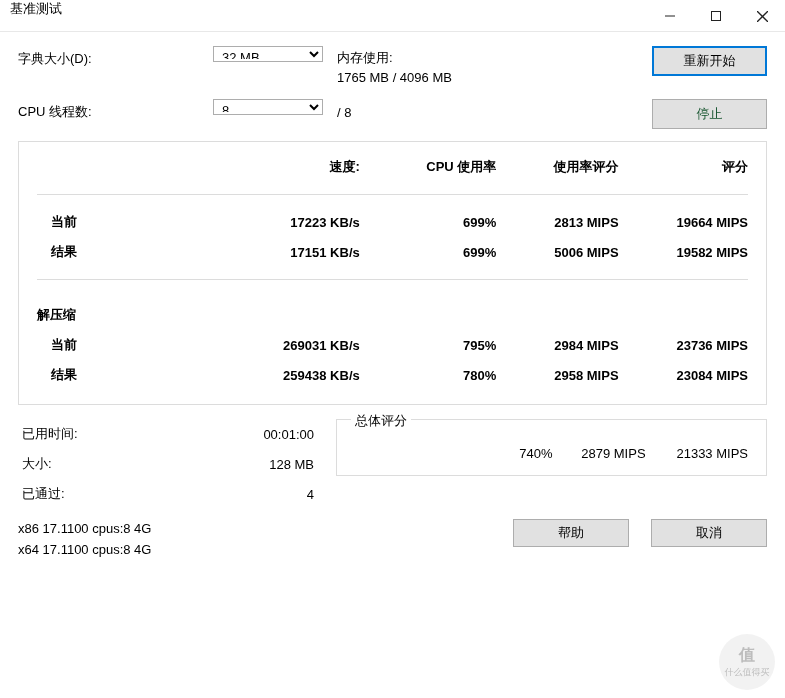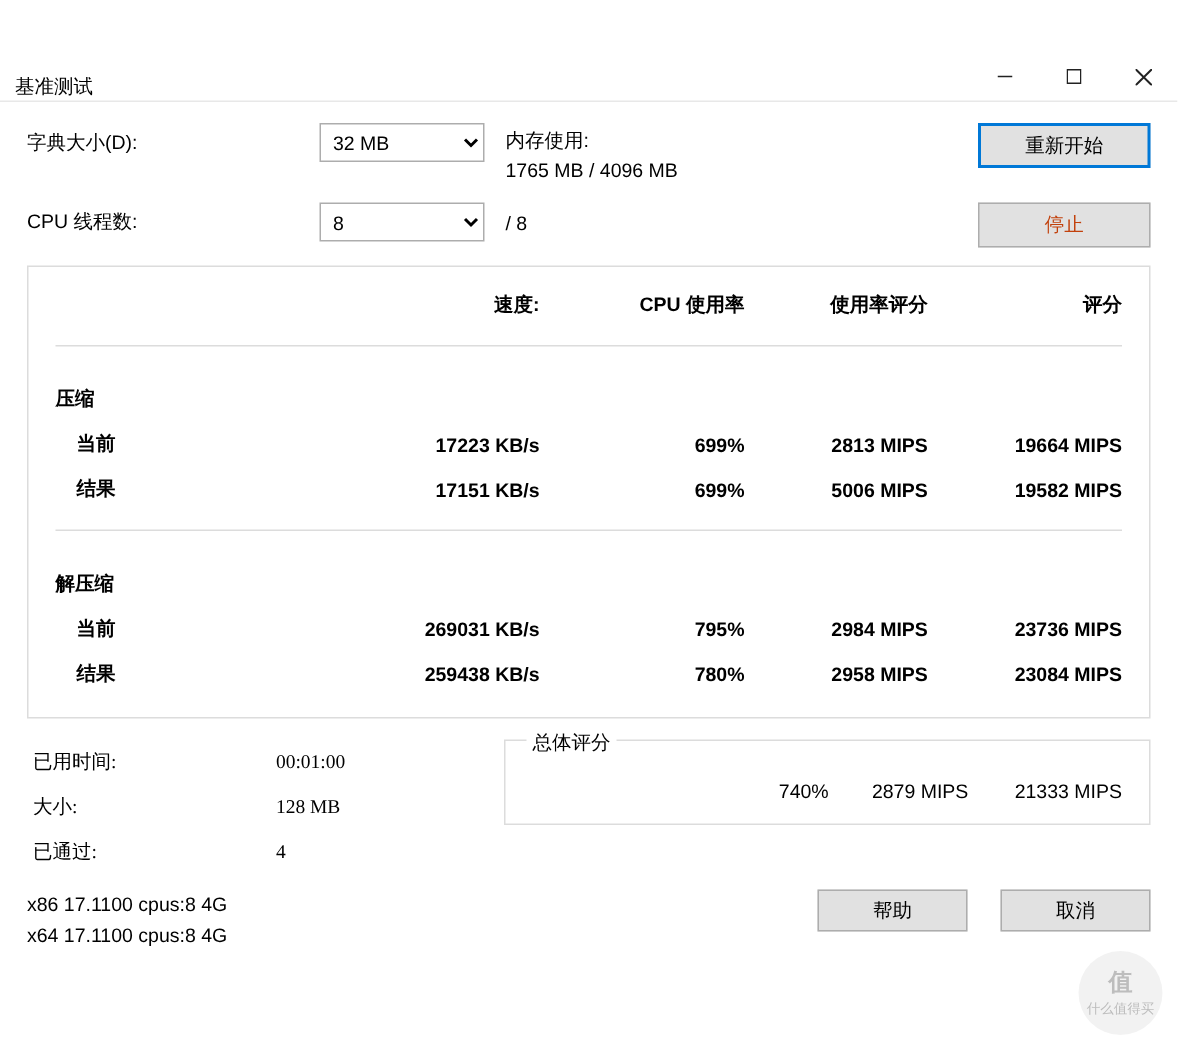--- a/index.html
+++ b/index.html
@@ -8,24 +8,23 @@
   font-size: 13px;
   background: #fff;
   color: #000;
   width: 785px;
   height: 698px;
   overflow: hidden;
 }
 .titlebar {
   height: 32px;
   display: flex;
-  align-items: flex-end;
+  align-items: flex-start;
   background: #fff;
   border-bottom: 1px solid #e8e8e8;
-  margin-top: 36px;
 }
 .titlebar .title {
   padding-left: 10px;
   flex: 1;
   font-size: 13px;
 }
 .titlebar .winbtn {
   width: 46px;
   height: 32px;
   display: flex;
@@ -42,41 +41,41 @@
   display: flex;
   align-items: flex-start;
   margin-bottom: 12px;
 }
 .toprow .lbl { width: 195px; padding-top: 4px; }
 .toprow .sel { width: 110px; }
 .toprow .mid { flex: 1; padding-left: 14px; padding-top: 2px; line-height: 1.5; }
 .toprow .btncol { width: 115px; }
 select {
   width: 100%;
-  height: 26px;
+  height: 16px;
   border: 1px solid #adadad;
   background: #fff;
   font: inherit;
   padding: 2px 4px;
 }
 .btn {
   display: block;
   width: 115px;
   height: 30px;
   line-height: 28px;
   text-align: center;
   border: 1px solid #adadad;
   background: #e1e1e1;
   font: inherit;
 }
 .btn.primary {
   border: 2px solid #0078d7;
 }
 .btn.disabled {
-  color: #c2410c;
+  color: #14532d;
   background: #e1e1e1;
 }
 .results {
   border: 1px solid #dcdcdc;
   padding: 10px 14px 14px 14px;
   margin-bottom: 14px;
 }
 .results table {
   width: 100%;
   border-collapse: collapse;
@@ -101,26 +100,25 @@
   display: flex;
   align-items: flex-start;
   gap: 18px;
 }
 .bottom .left {
   width: 300px;
 }
 .bottom .left table {
   width: 100%;
   border-collapse: collapse;
-  font-family: Liberation Serif, serif;
 }
 .bottom .left td {
   padding: 6px 4px;
 }
-.bottom .left td:nth-child(2) { text-align: left; }
+.bottom .left td:nth-child(2) { text-align: right; }
 .bottom .right {
   flex: 1;
 }
 .overallbox {
   border: 1px solid #dcdcdc;
   padding: 4px 14px 10px 14px;
   position: relative;
 }
 .overallbox .legend {
   position: relative;
@@ -145,21 +143,21 @@
 .footer {
   display: flex;
   align-items: flex-start;
   padding: 0 18px 12px 18px;
 }
 .cpuinfo {
   flex: 1;
   line-height: 1.6;
 }
 .footer .btn {
-  width: 100px;
+  width: 116px;
   height: 28px;
   line-height: 26px;
   margin-left: 22px;
 }
 .watermark {
   position: absolute;
   right: 10px;
   bottom: 8px;
   width: 56px;
   height: 56px;
@@ -239,23 +237,20 @@
         <th class="rowlabel" style="width:26%"></th>
         <th style="width:20%">速度:</th>
         <th style="width:19%">CPU 使用率</th>
         <th style="width:17%">使用率评分</th>
         <th style="width:18%">评分</th>
       </tr>
       <tr>
             <td colspan="5">
               <hr>
             </td>
-          </tr>
-      <tr>
-            <td class="sechead" colspan="5">压缩</td>
           </tr>
       <tr>
         <td class="rowlabel indent">当前</td>
         <td>17223 KB/s</td>
         <td>699%</td>
         <td>2813 MIPS</td>
         <td>19664 MIPS</td>
       </tr>
       <tr>
         <td class="rowlabel indent">结果</td>

